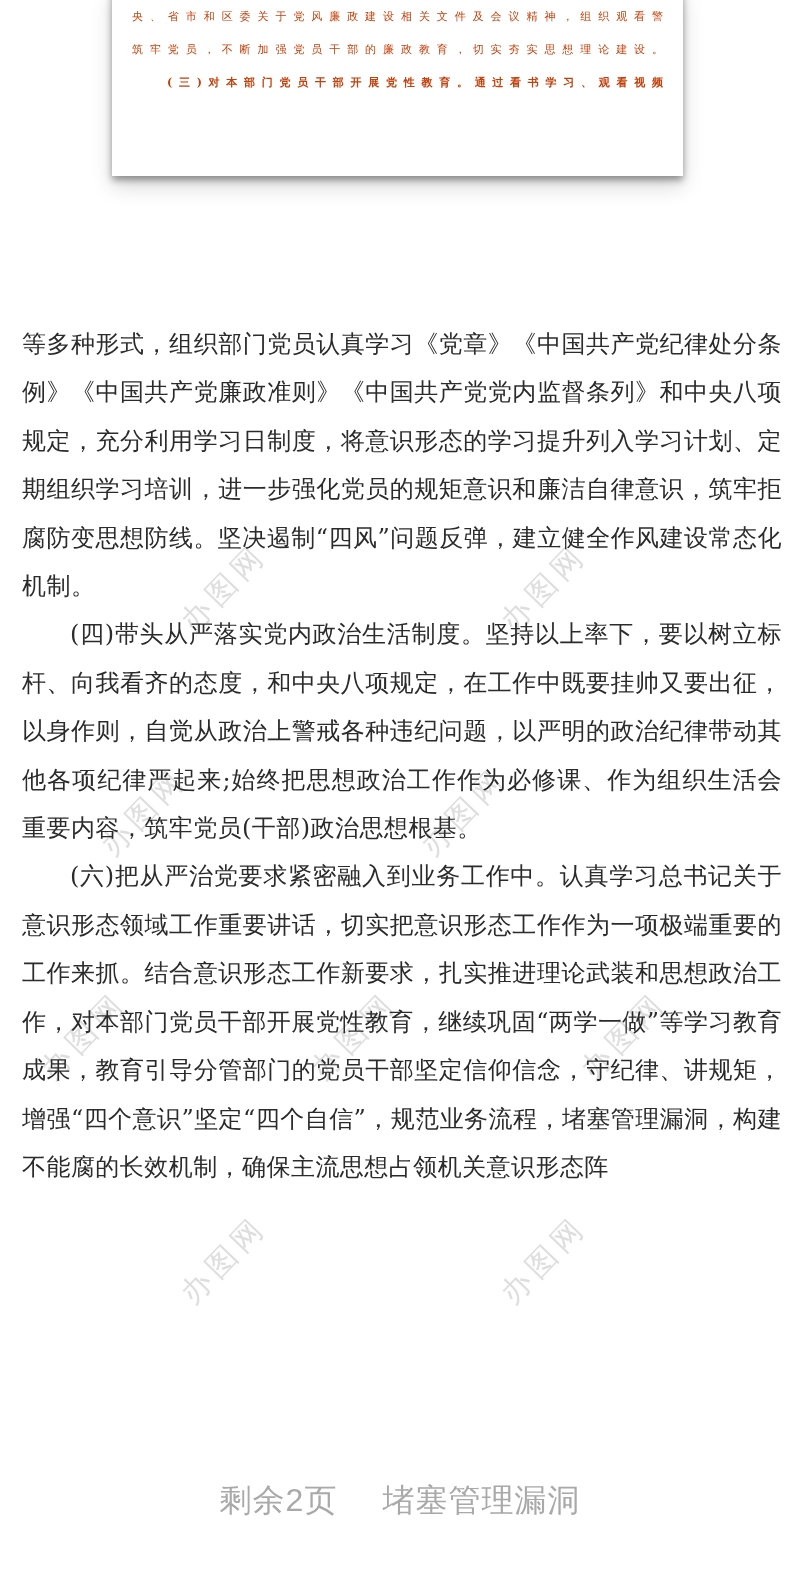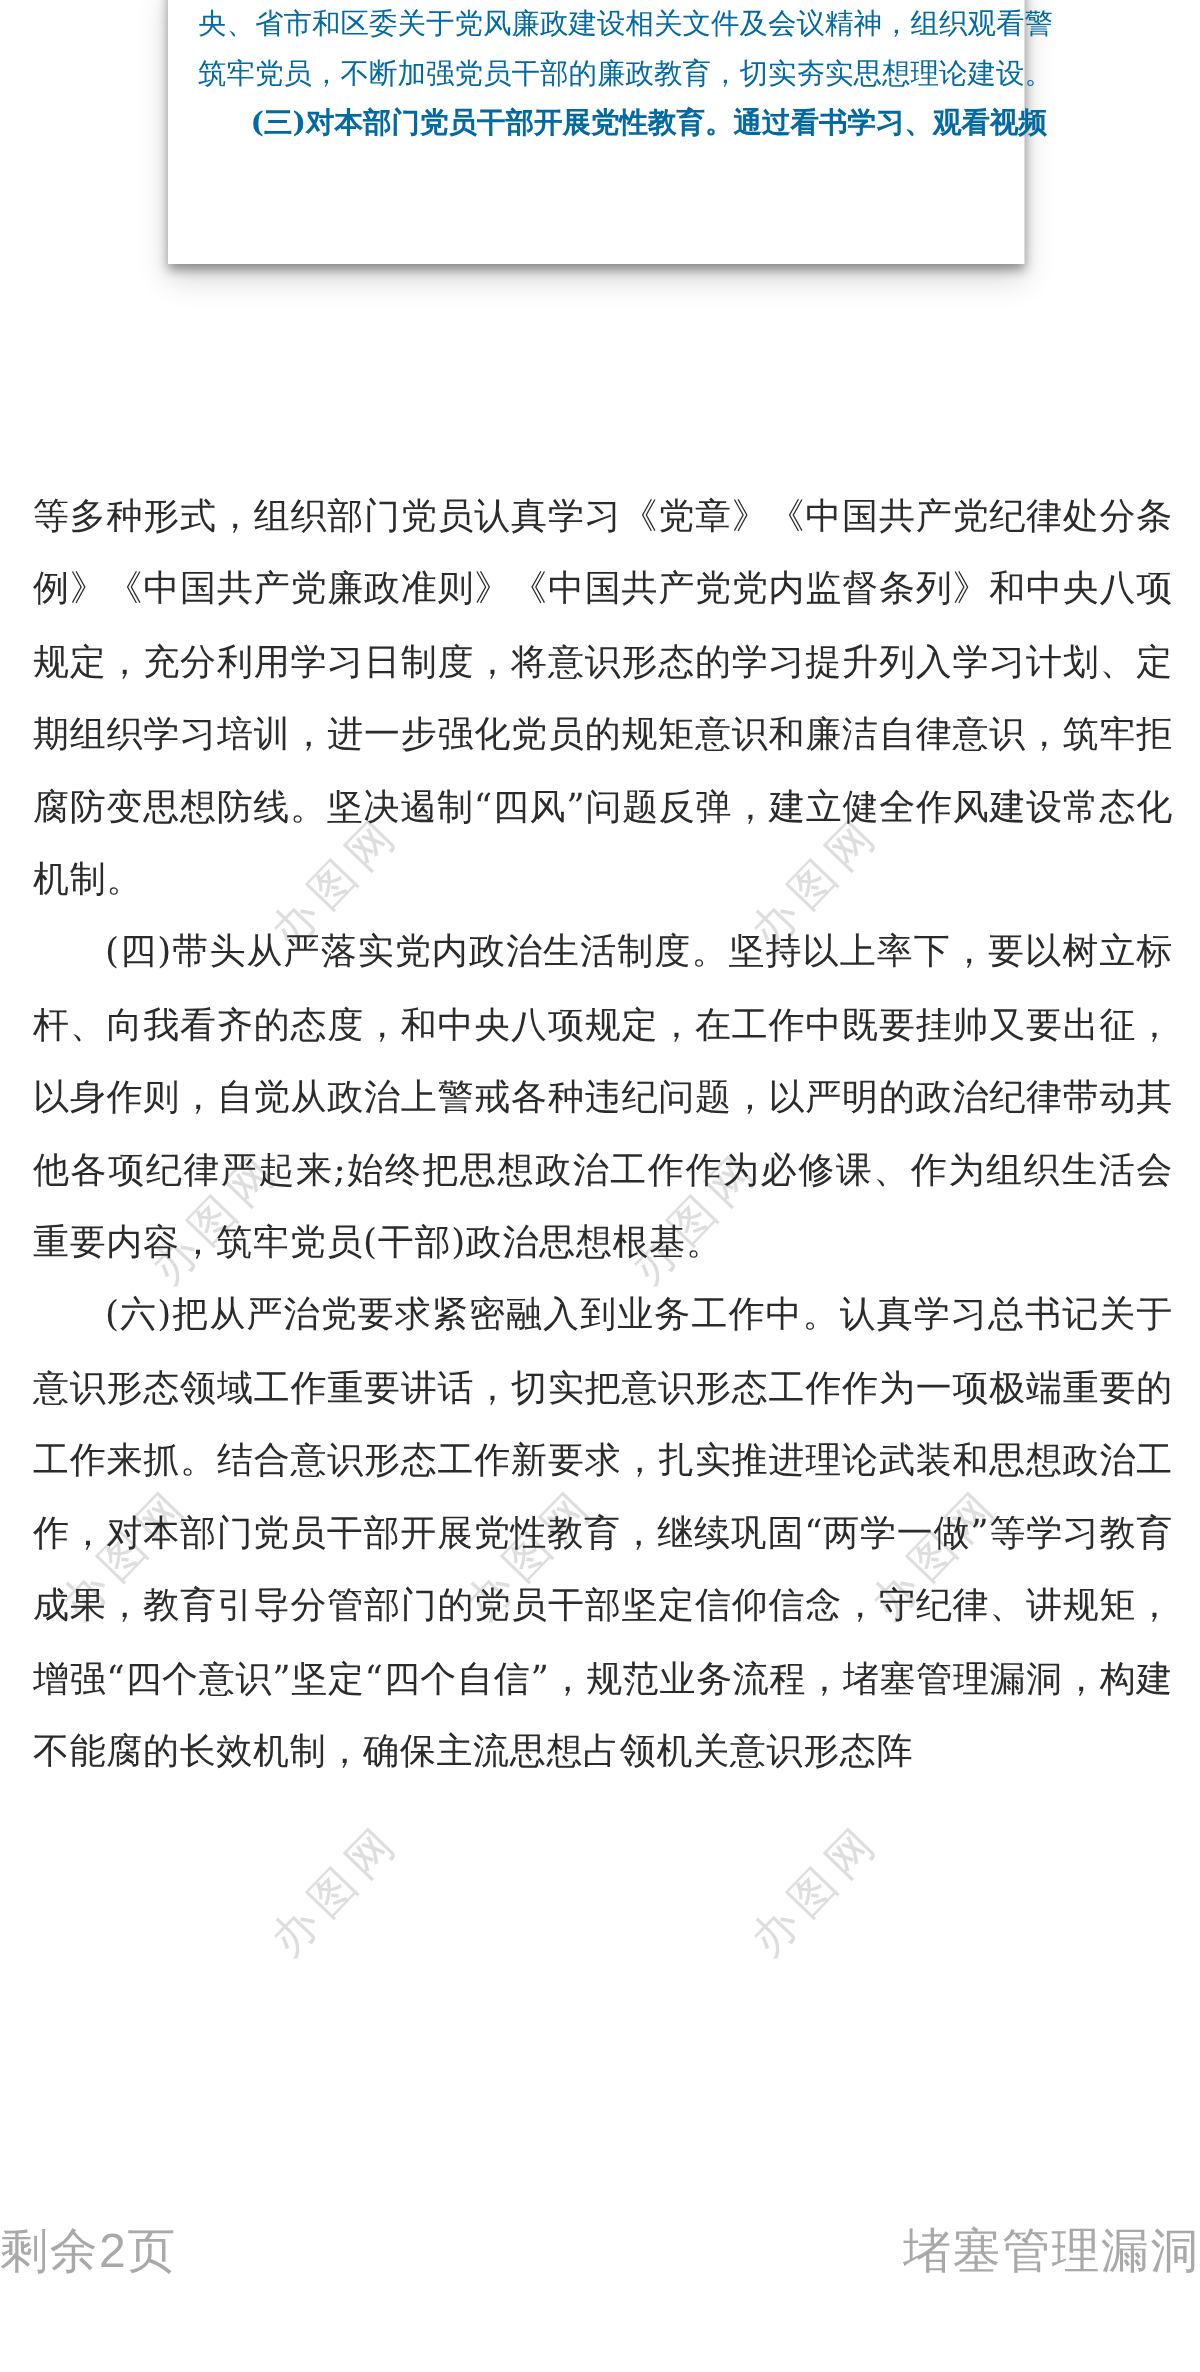--- a/index.html
+++ b/index.html
@@ -34,23 +34,23 @@
     position: absolute;
     left: 112px; top: -12px;
     width: 571px; height: 188px;
     box-sizing: border-box;
     padding: 12px 20px 0 20px;
     background: #ffffff;
     box-shadow: 0 4px 7px rgba(0,0,0,0.38), 0 10px 20px rgba(0,0,0,0.16);
     z-index: 3;
   }
   .card-line {
-    font-size: 19px;
+    font-size: 11px;
     line-height: 33px;
-    color: #0369a1;
+    color: #c2410c;
     text-align: justify;
     text-align-last: justify;
     white-space: nowrap;
   }
   .card-line.indent { text-indent: 35px; font-weight: bold; }
 
   
   .body-text {
     position: absolute;
     left: 22px; top: 320px;
@@ -68,21 +68,21 @@
     text-justify: inter-character;
   }
   .body-text p.indent { text-indent: 2em; }
 
   
   .download-notice {
     position: absolute;
     left: 0; top: 1479px;
     width: 100%;
     display: flex;
-    justify-content: space-between;
+    justify-content: center;
     gap: 45px;
     font-family: "Liberation Sans", sans-serif;
     font-size: 32px;
     letter-spacing: 1px;
     color: #a9a9a9;
     z-index: 2;
   }
 </style>
 </head>
 <body>

